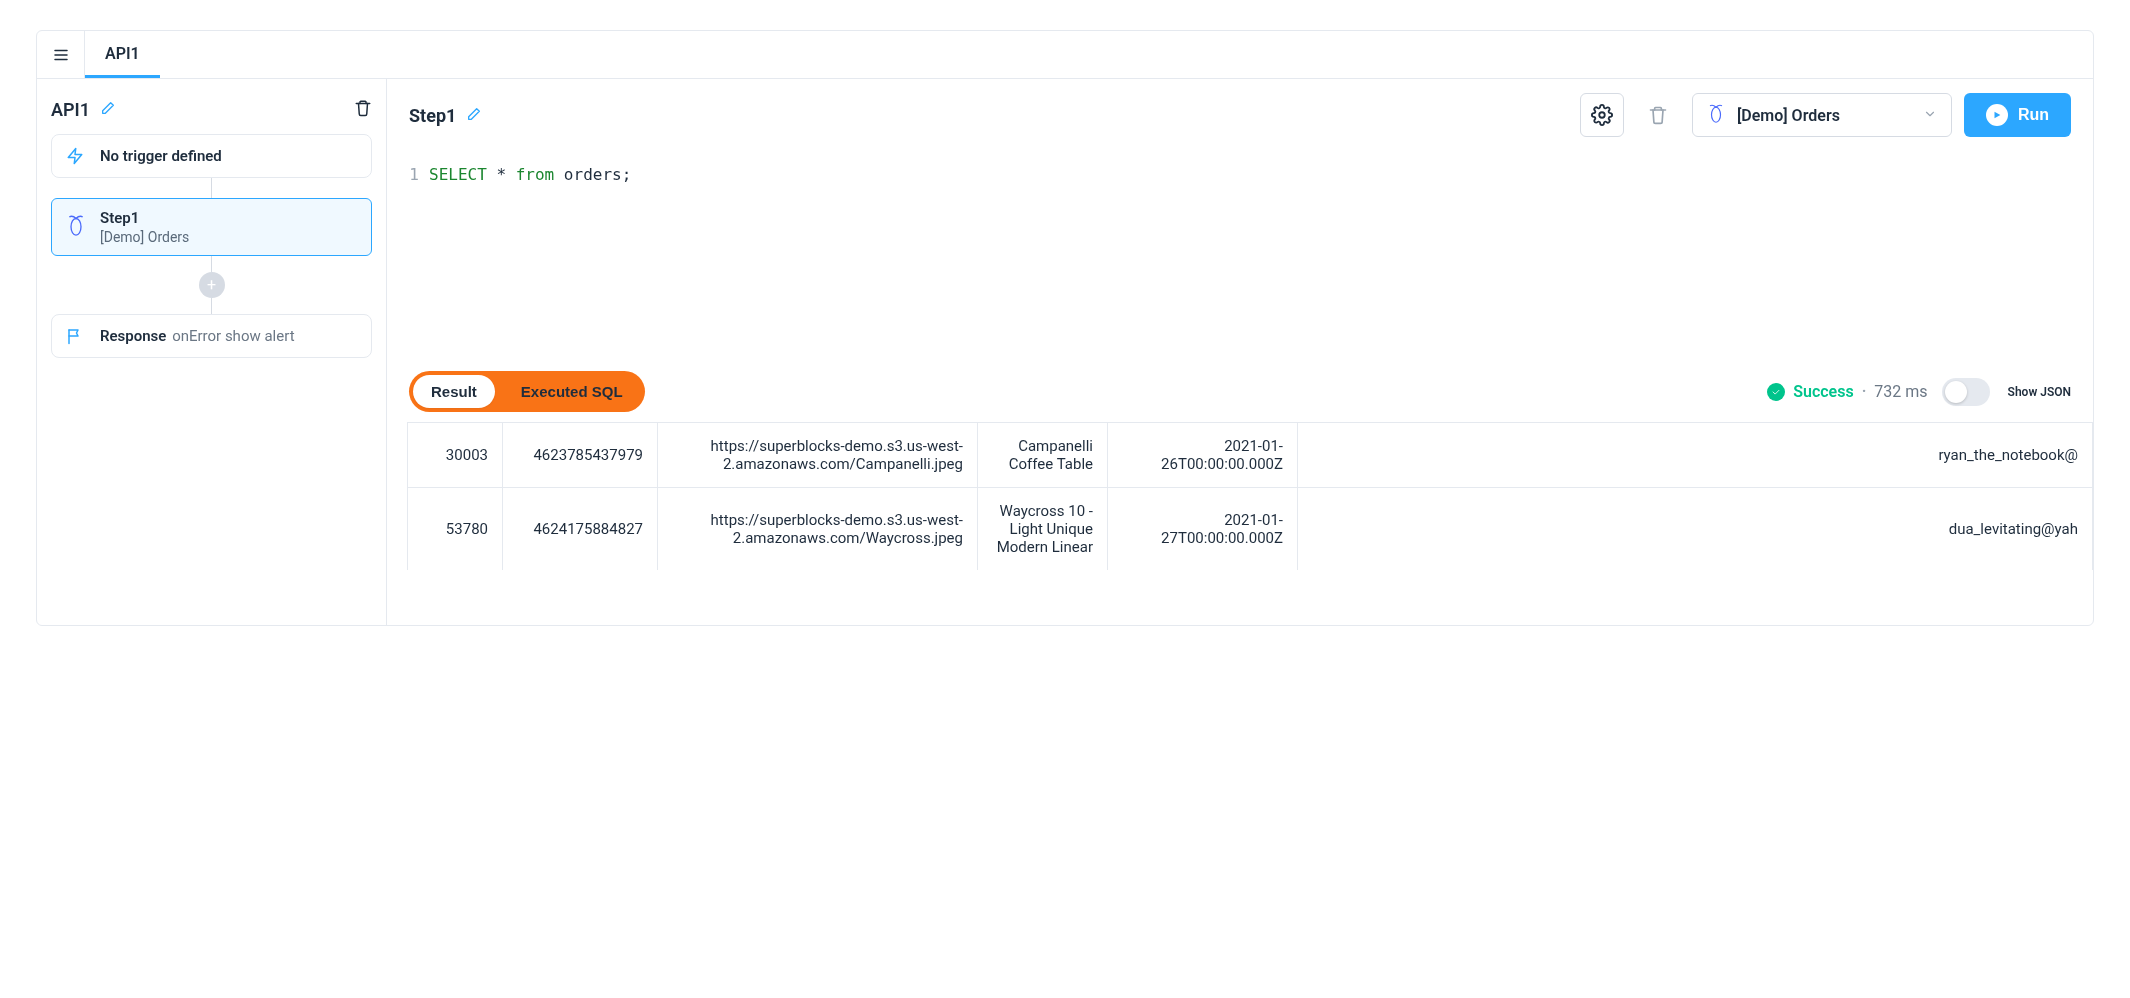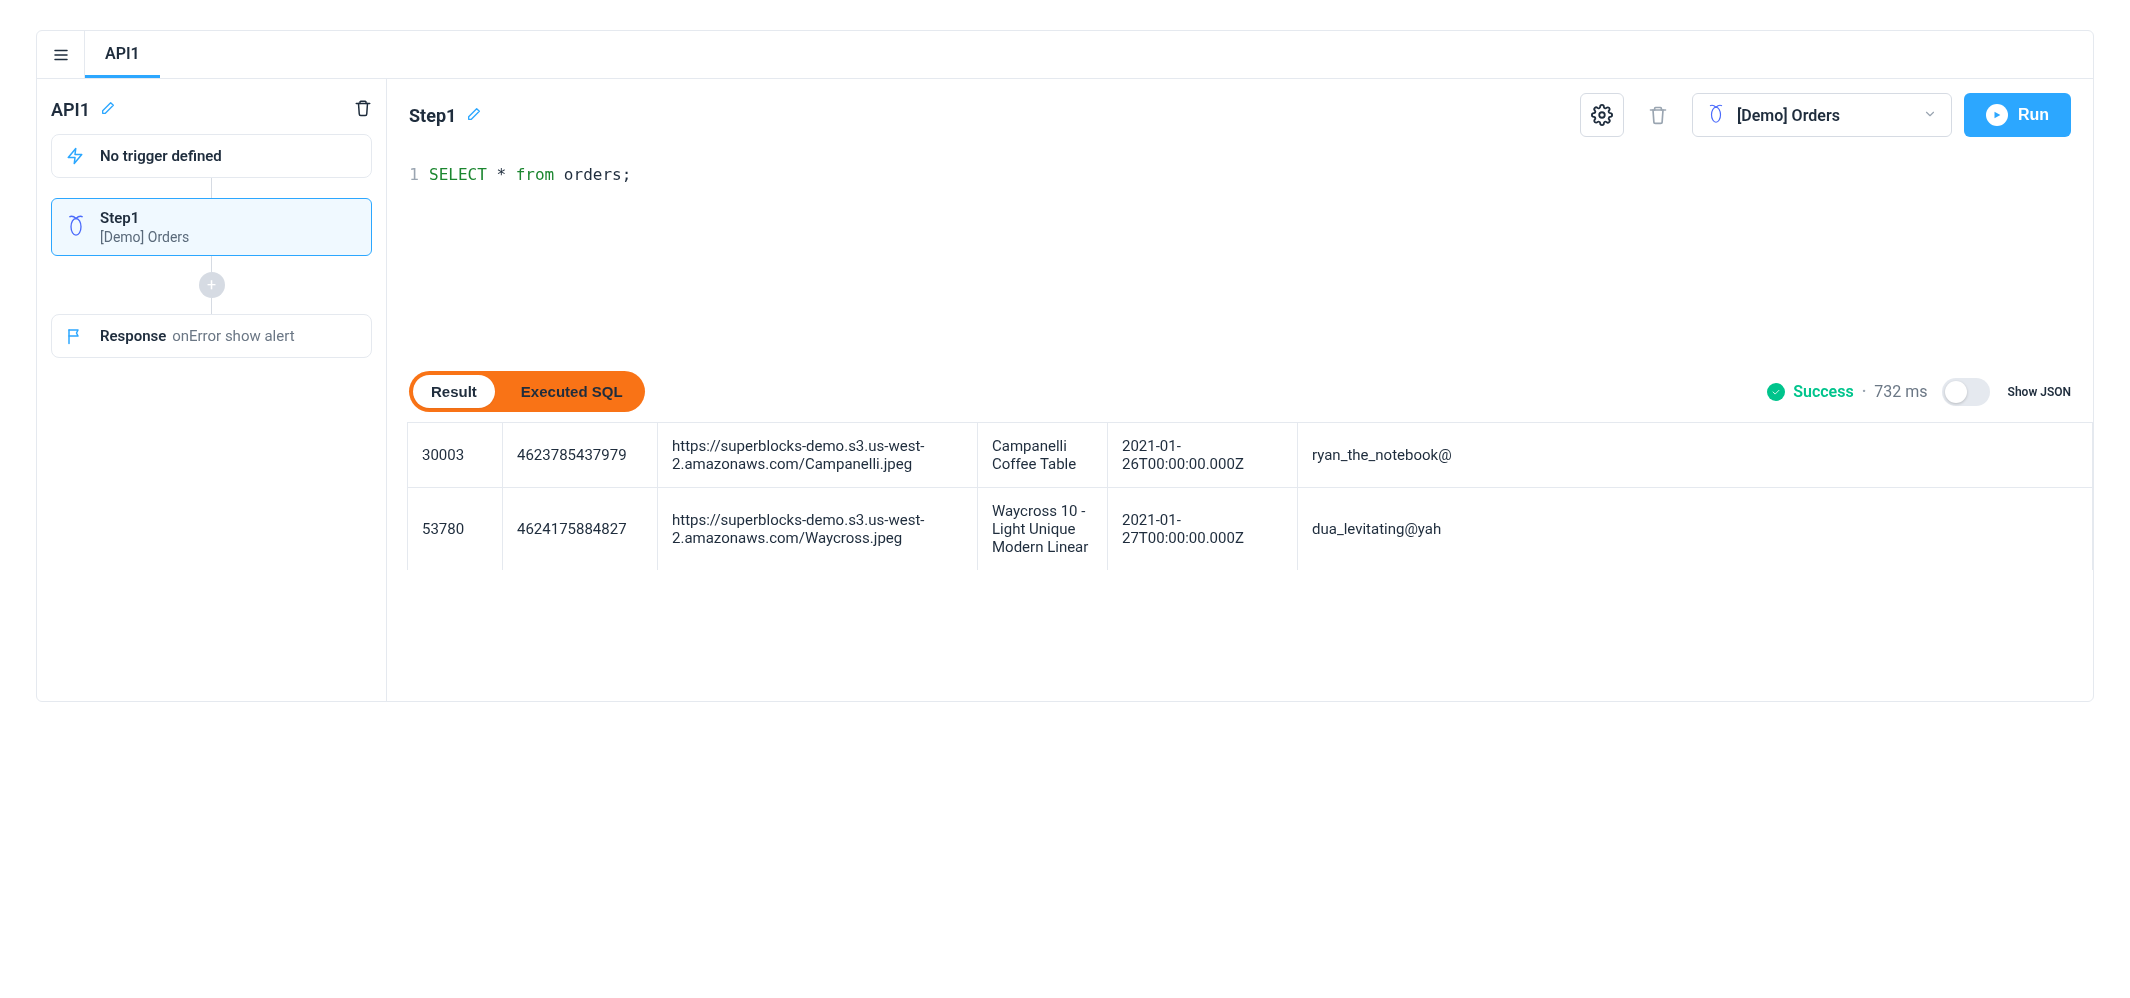--- a/index.html
+++ b/index.html
@@ -8,21 +8,21 @@
     background: #fff;
     color: #1f2d3d;
     font-size: 14px;
   }
   .app {
     margin: 30px 36px 0 36px;
     border: 1px solid #e5e9ef;
     border-radius: 6px;
     background: #fff;
     overflow: hidden;
-    height: 672px;
+    height: 596px;
     display: flex;
     flex-direction: column;
   }
   
   .topbar {
     display: flex;
     align-items: stretch;
     border-bottom: 1px solid #e5e9ef;
     height: 48px;
   }
@@ -271,20 +271,21 @@
   
   .table-wrap {
     flex:1;
     overflow:hidden;
     padding-left: 20px;
   }
   table {
     border-collapse:collapse;
     width:100%;
     font-size:15px;
+    text-align:right;
   }
   td {
     border:1px solid #e5e9ef;
     padding: 14px 14px;
     vertical-align:middle;
     color:#1f2d3d;
     word-break: break-word;
   }
   td.narrow { width: 95px; }
   td.med { width: 155px; }

